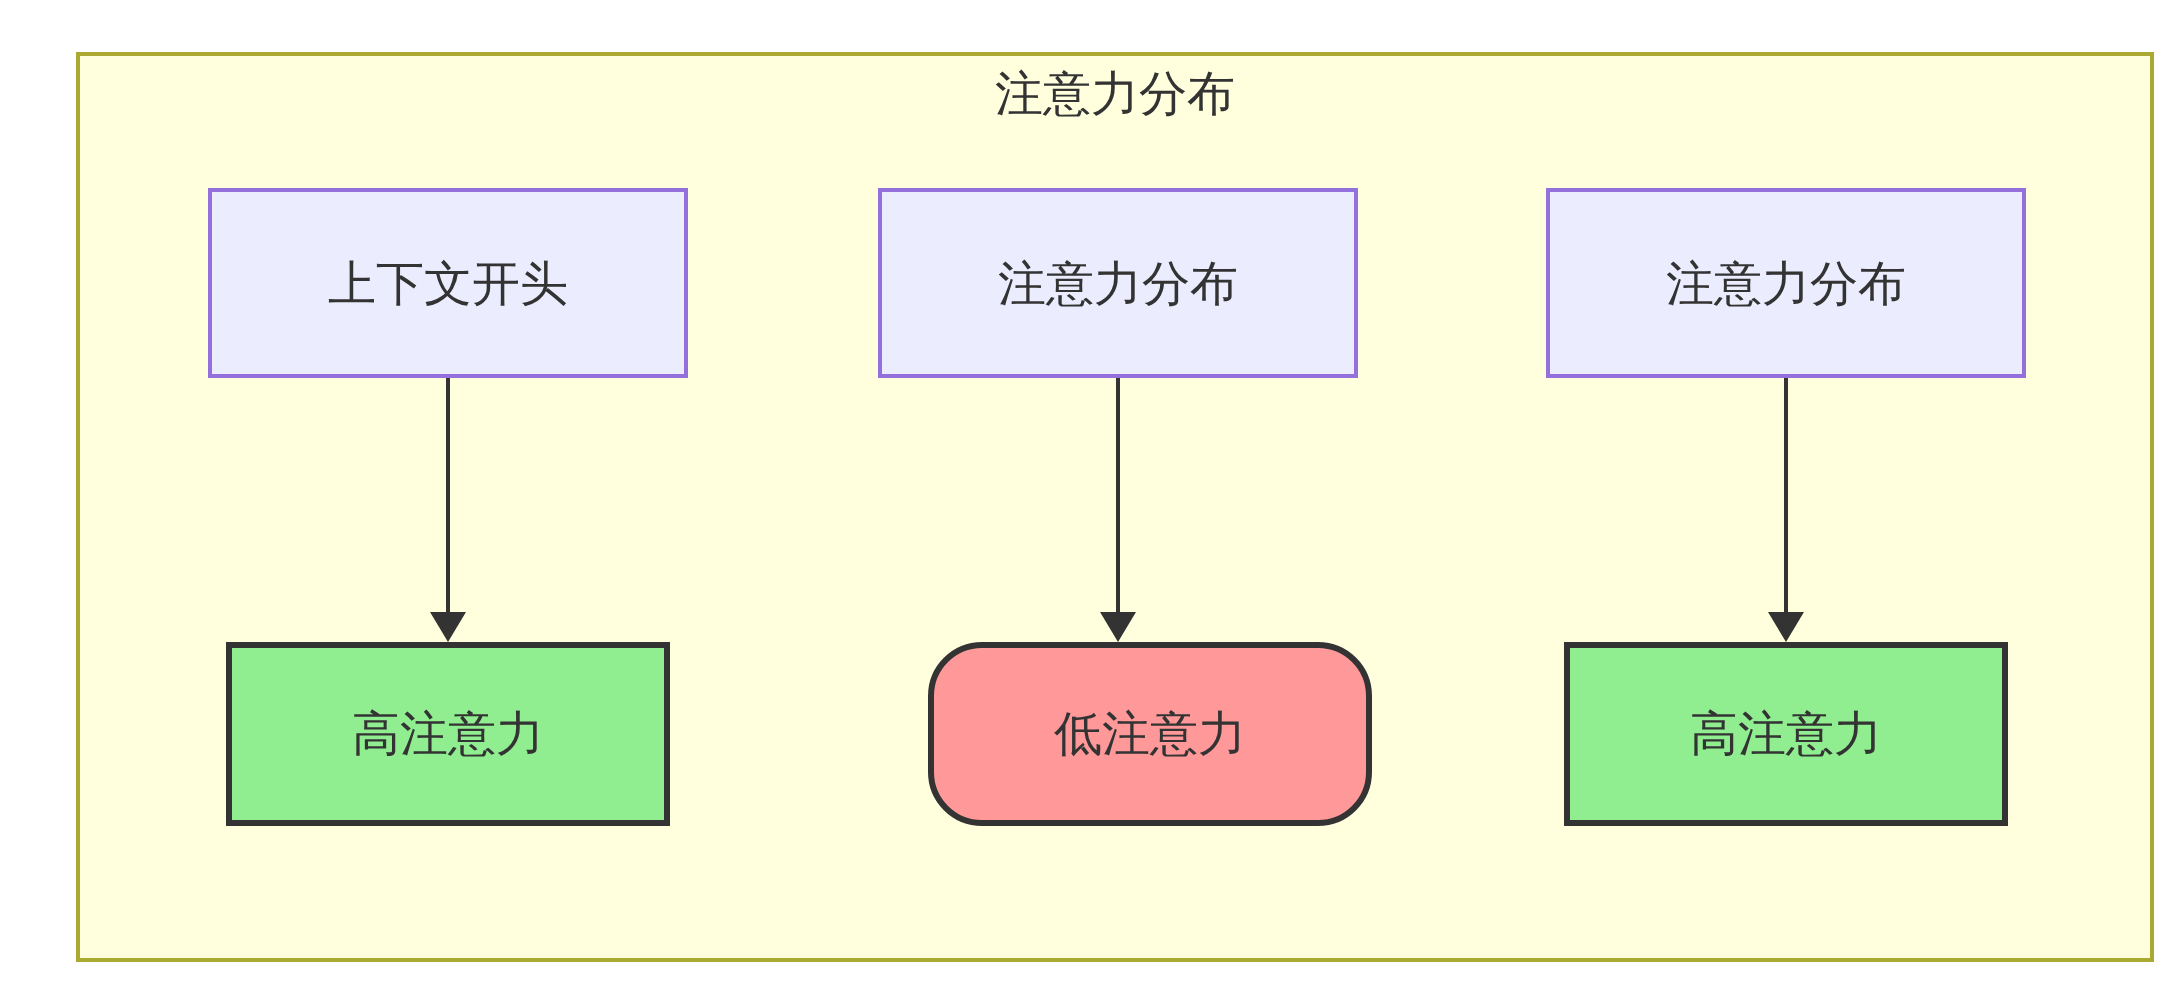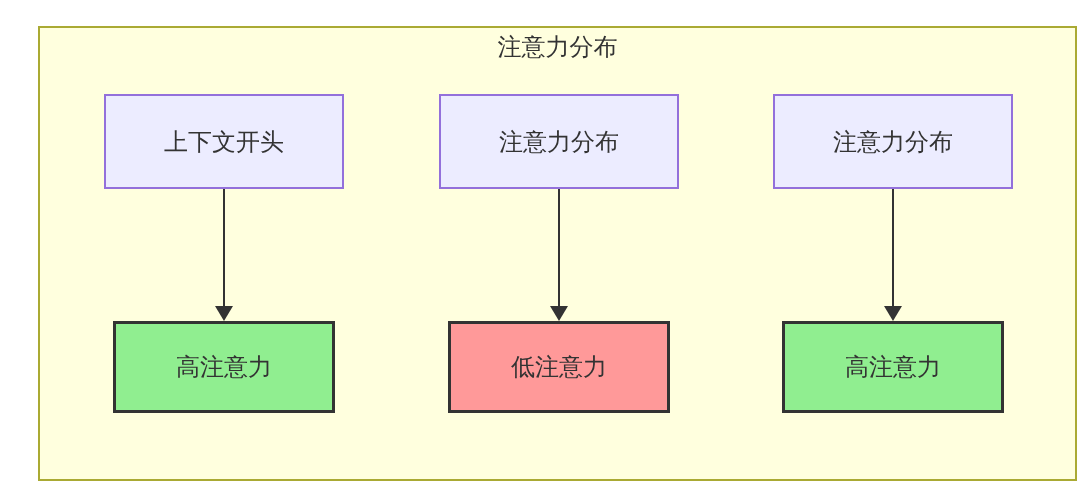--- a/index.html
+++ b/index.html
@@ -98,21 +98,21 @@
       <div class="edge-line"></div>
       <div class="edge-head"></div>
     </div>
     <div class="node result" style="left:73px;" data-level="high">高注意力</div>
 
     <div class="node source" style="left:399px;">注意力分布</div>
     <div class="edge" style="left:509px;">
       <div class="edge-line"></div>
       <div class="edge-head"></div>
     </div>
-    <div class="node result" style="left:408px;" data-level="low">低注意力</div>
+    <div class="node result" style="left:424px;border-radius:27px;" data-level="low">低注意力</div>
 
     <div class="node source" style="left:733px;">注意力分布</div>
     <div class="edge" style="left:843px;">
       <div class="edge-line"></div>
       <div class="edge-head"></div>
     </div>
     <div class="node result" style="left:742px;" data-level="high">高注意力</div>
 
   </div>
 </div>

